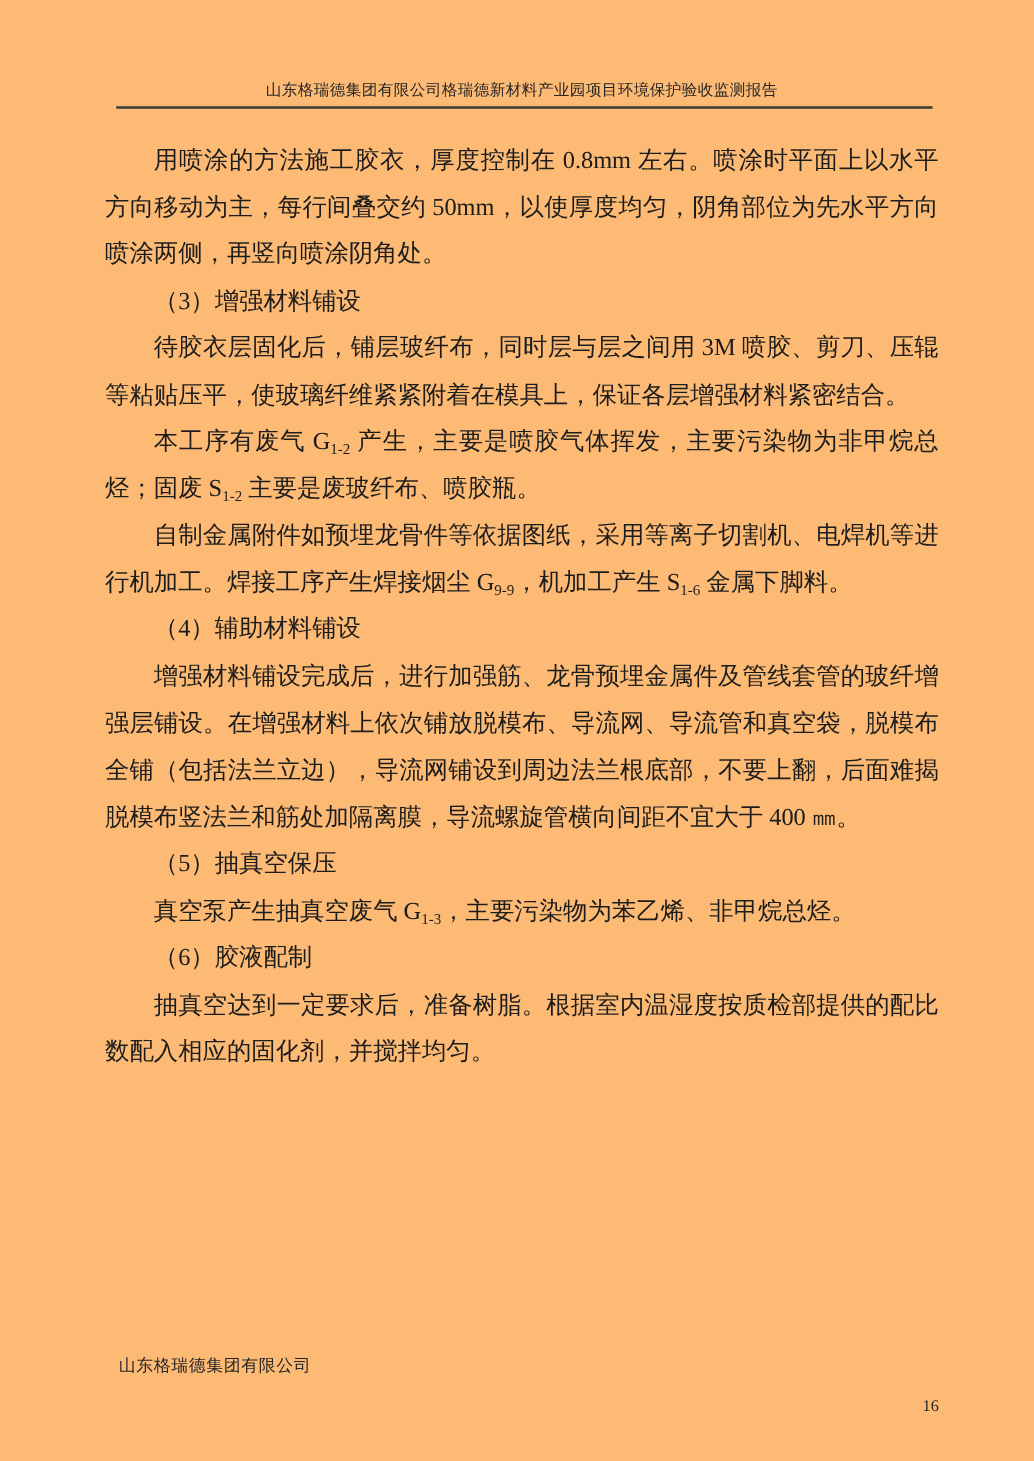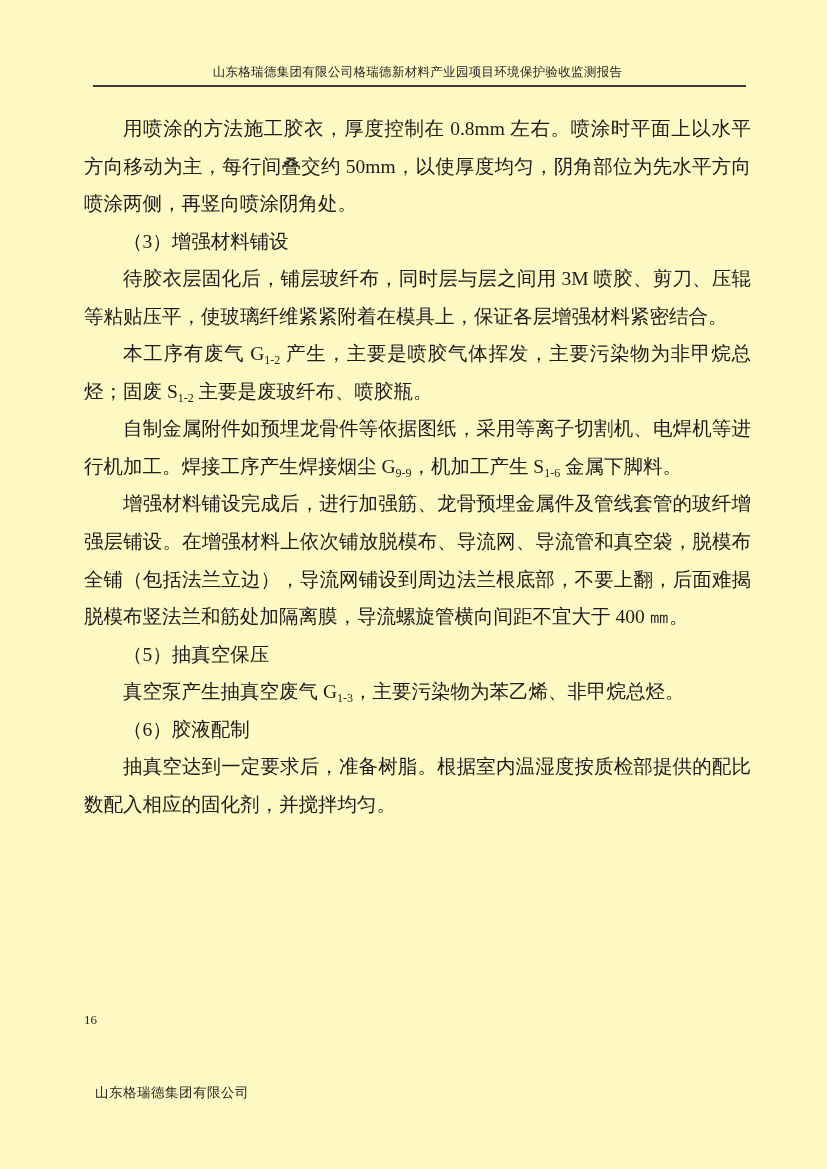--- a/index.html
+++ b/index.html
@@ -10,21 +10,21 @@
   body {
     width: 827px;
     height: 1169px;
     font-family: "Liberation Serif", "DejaVu Serif", serif;
     color: #1c1c1c;
   }
   .page {
     position: relative;
     width: 827px;
     height: 1169px;
-    background: #fef9c3;
+    background: #fdba74;
     overflow: hidden;
   }
   
   .header-title {
     position: absolute;
     top: 64px;
     left: 84px;
     width: 667px;
     text-align: center;
     font-size: 12.5px;
@@ -57,24 +57,24 @@
     word-break: break-all;
   }
   .para sub {
     font-size: 12px;
     line-height: 0;
     vertical-align: -4px;
   }
   
   .footer-page {
     position: absolute;
-    top: 1012px;
+    top: 1117px;
     left: 84px;
     width: 667px;
-    text-align: left;
+    text-align: right;
     font-size: 13px;
     color: #262626;
   }
   .footer-company {
     position: absolute;
     top: 1084px;
     left: 95px;
     font-size: 13.5px;
     letter-spacing: 0.5px;
     color: #262626;
@@ -89,20 +89,21 @@
   <div class="header-title">山东格瑞德集团有限公司格瑞德新材料产业园项目环境保护验收监测报告</div>
 
   <div class="header-rule"></div>
 
   <div class="content">
       <p class="para">用喷涂的方法施工胶衣，厚度控制在 0.8mm 左右。喷涂时平面上以水平方向移动为主，每行间叠交约 50mm，以使厚度均匀，阴角部位为先水平方向喷涂两侧，再竖向喷涂阴角处。</p>
       <p class="para">（3）增强材料铺设</p>
       <p class="para">待胶衣层固化后，铺层玻纤布，同时层与层之间用 3M 喷胶、剪刀、压辊等粘贴压平，使玻璃纤维紧紧附着在模具上，保证各层增强材料紧密结合。</p>
       <p class="para">本工序有废气 G<sub>1-2</sub> 产生，主要是喷胶气体挥发，主要污染物为非甲烷总烃；固废 S<sub>1-2</sub> 主要是废玻纤布、喷胶瓶。</p>
       <p class="para">自制金属附件如预埋龙骨件等依据图纸，采用等离子切割机、电焊机等进行机加工。焊接工序产生焊接烟尘 G<sub>9-9</sub>，机加工产生 S<sub>1-6</sub> 金属下脚料。</p>
+      <p class="para">（4）辅助材料铺设</p>
       <p class="para">增强材料铺设完成后，进行加强筋、龙骨预埋金属件及管线套管的玻纤增强层铺设。在增强材料上依次铺放脱模布、导流网、导流管和真空袋，脱模布全铺（包括法兰立边），导流网铺设到周边法兰根底部，不要上翻，后面难揭脱模布竖法兰和筋处加隔离膜，导流螺旋管横向间距不宜大于 400 ㎜。</p>
       <p class="para">（5）抽真空保压</p>
       <p class="para">真空泵产生抽真空废气 G<sub>1-3</sub>，主要污染物为苯乙烯、非甲烷总烃。</p>
       <p class="para">（6）胶液配制</p>
       <p class="para">抽真空达到一定要求后，准备树脂。根据室内温湿度按质检部提供的配比数配入相应的固化剂，并搅拌均匀。</p>
     </div>
 
   <div class="footer-page">16</div>
 
   <div class="footer-company">山东格瑞德集团有限公司</div>

